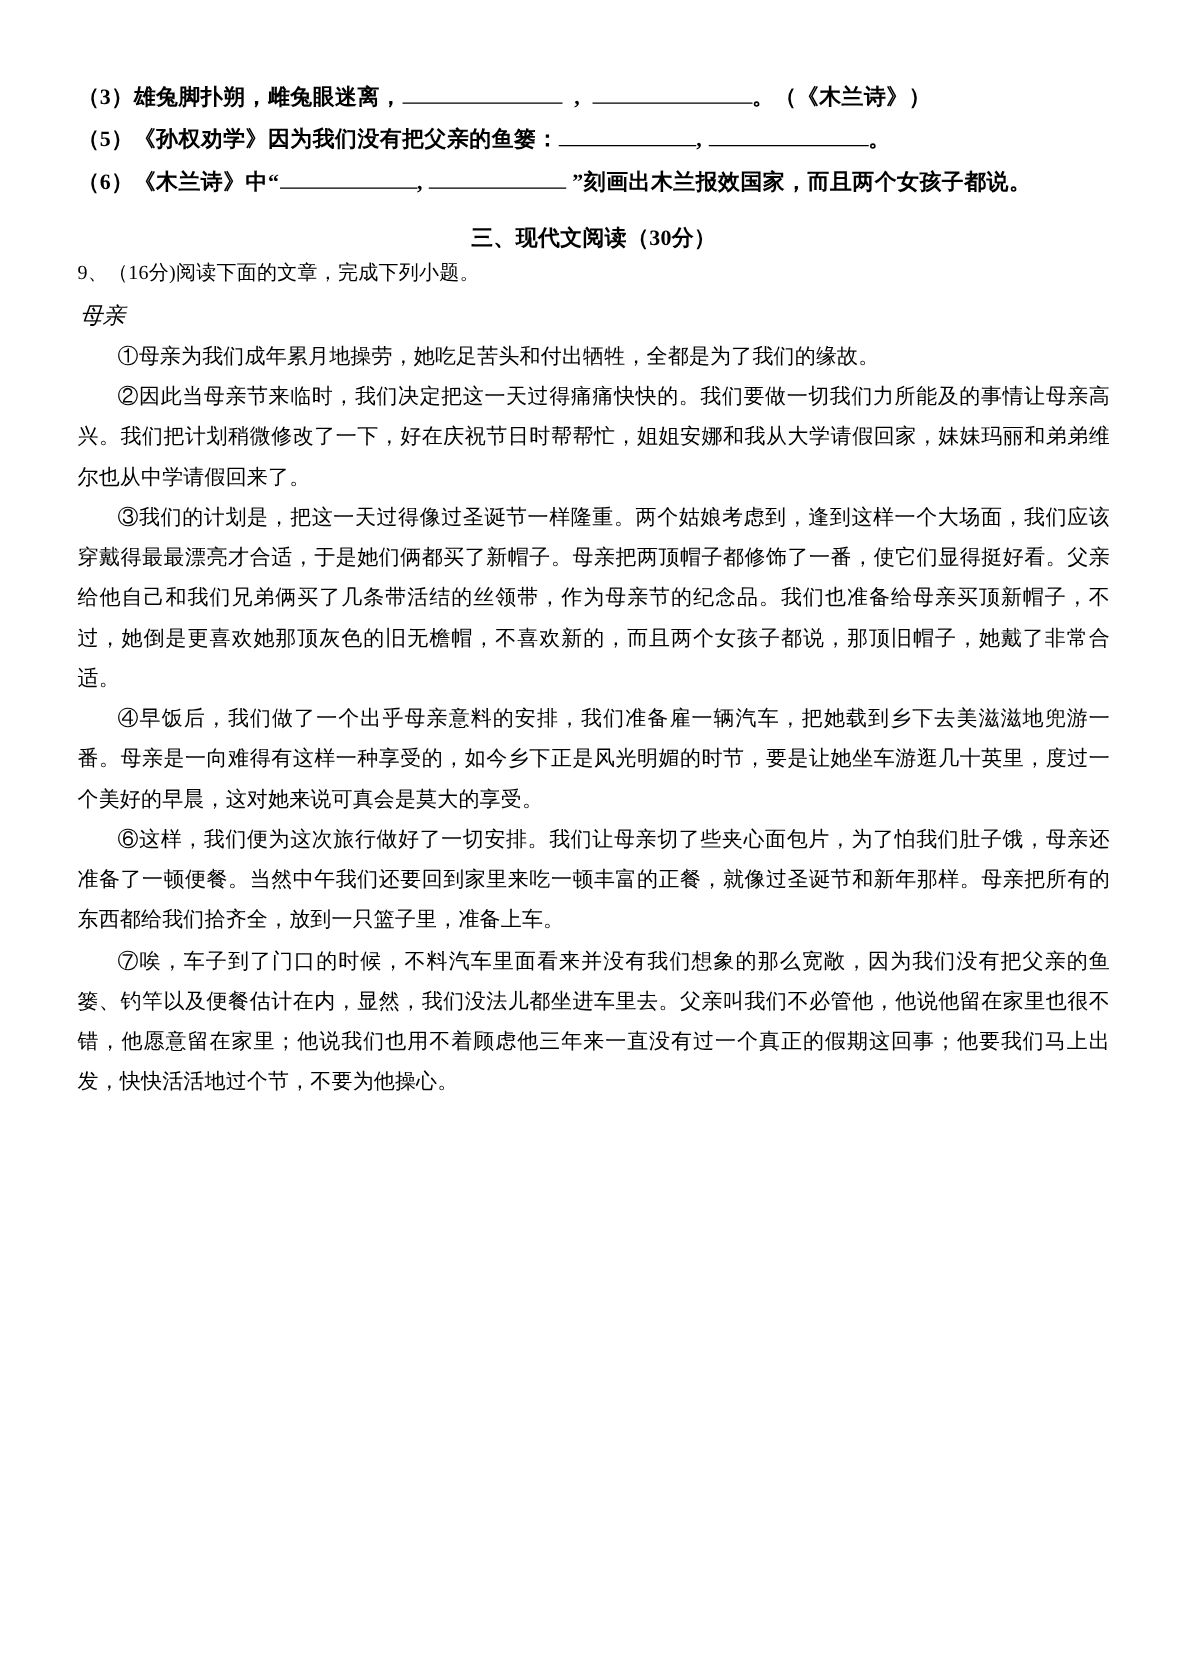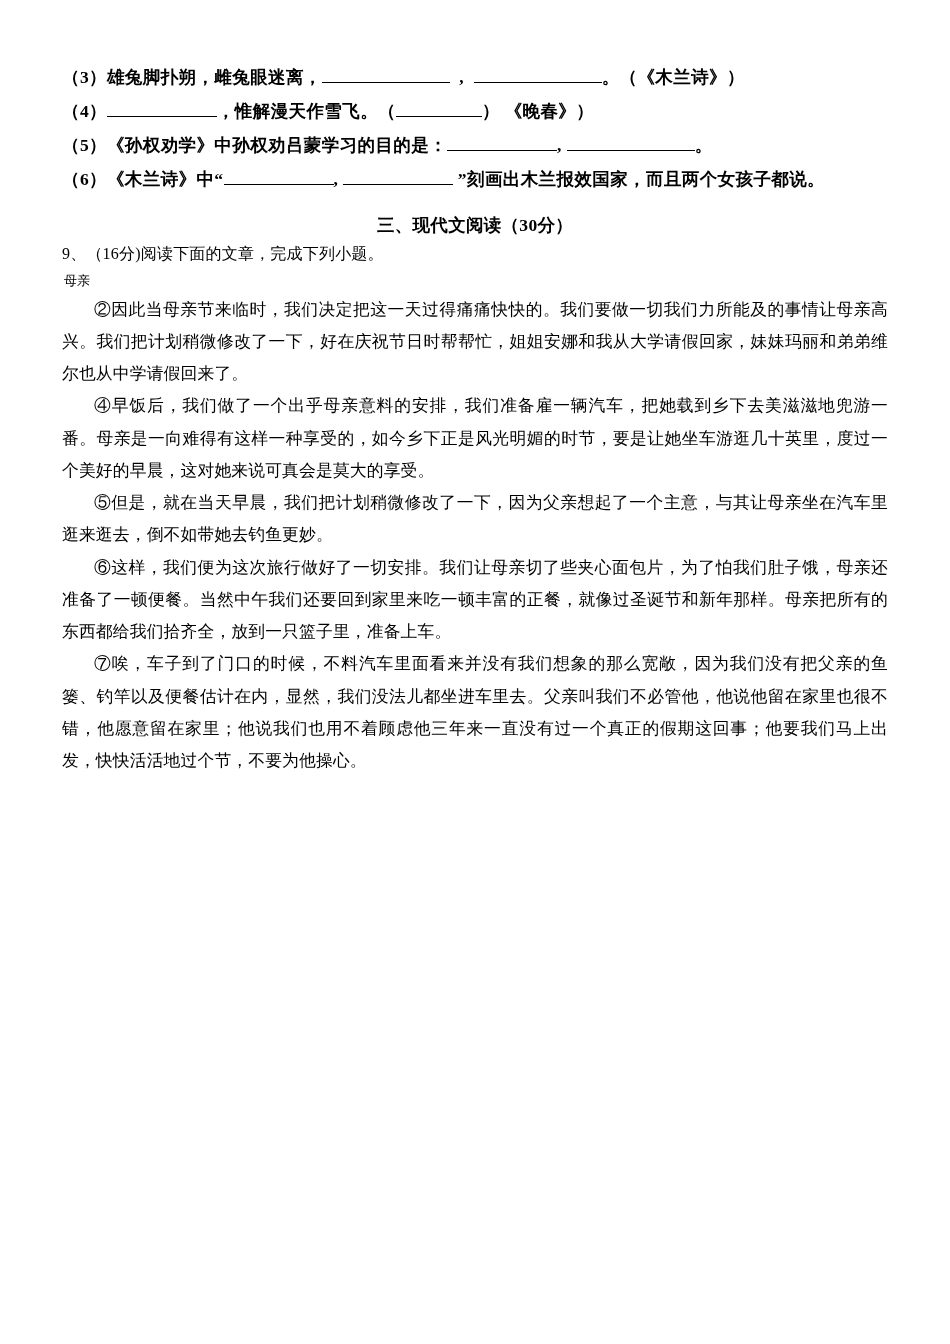--- a/index.html
+++ b/index.html
@@ -44,23 +44,24 @@
     margin-bottom: 2px;
     letter-spacing: 0.3px;
     text-align: center;
   }
   .item-line {
     font-size: 16px;
     line-height: 1.9;
     letter-spacing: 0.2px;
   }
   .title-line {
-    font-size: 13px;
+    font-size: 18px;
     line-height: 1.9;
     margin-left: 2px;
+    font-style: italic;
   }
   .author-line {
     font-size: 16.5px;
     line-height: 1.9;
     margin-left: 16px;
   }
   .para {
     font-size: 16.8px;
     line-height: 1.92;
     text-align: justify;
@@ -75,42 +76,40 @@
 <body>
 
 <div class="page">
 
   <div class="qs-wrap">
 
     <div class="q-line">
       <span>（3）</span><span>雄兔脚扑朔，雌兔眼迷离，</span><span class="fill-line blank-lg"></span>&nbsp;&nbsp;,&nbsp;&nbsp;<span class="fill-line blank-lg"></span><span>。（《木兰诗》）</span>
     </div>
 
-    <div class="q-line">
-      <span>（4）</span><span class="fill-line blank-md"></span><span>，惟解漫天作雪飞。（</span><span class="fill-line blank-sm"></span><span>）  《晚春》）</span>
-    </div>
 
     <div class="q-line">
-      <span>（5）</span><span>《孙权劝学》中孙权劝吕蒙学习的目的是：</span><span class="fill-line blank-md"></span>,&nbsp;<span class="fill-line blank-lg"></span><span>。</span>
+      <span>（5）</span><span>《孙权劝学》因为我们没有把父亲的鱼篓：</span><span class="fill-line blank-md"></span>,&nbsp;<span class="fill-line blank-lg"></span><span>。</span>
     </div>
 
     <div class="q-line">
       <span>（6）</span><span>《木兰诗》中“</span><span class="fill-line blank-md"></span>,&nbsp;<span class="fill-line blank-md"></span>&nbsp;<span>”刻画出木兰报效国家，而且两个女孩子都说。</span>
     </div>
 
   </div>
 
   <div class="section-head">三、现代文阅读（30分）</div>
 
   <div class="item-line">9、（16分)阅读下面的文章，完成下列小题。</div>
 
   <div class="title-line">母亲</div>
 
 
   <div>
+    <p class="para">①母亲为我们成年累月地操劳，她吃足苦头和付出牺牲，全都是为了我们的缘故。</p>
     <p class="para">②因此当母亲节来临时，我们决定把这一天过得痛痛快快的。我们要做一切我们力所能及的事情让母亲高兴。我们把计划稍微修改了一下，好在庆祝节日时帮帮忙，姐姐安娜和我从大学请假回家，妹妹玛丽和弟弟维尔也从中学请假回来了。</p>
+    <p class="para">③我们的计划是，把这一天过得像过圣诞节一样隆重。两个姑娘考虑到，逢到这样一个大场面，我们应该穿戴得最最漂亮才合适，于是她们俩都买了新帽子。母亲把两顶帽子都修饰了一番，使它们显得挺好看。父亲给他自己和我们兄弟俩买了几条带活结的丝领带，作为母亲节的纪念品。我们也准备给母亲买顶新帽子，不过，她倒是更喜欢她那顶灰色的旧无檐帽，不喜欢新的，而且两个女孩子都说，那顶旧帽子，她戴了非常合适。</p>
     <p class="para">④早饭后，我们做了一个出乎母亲意料的安排，我们准备雇一辆汽车，把她载到乡下去美滋滋地兜游一番。母亲是一向难得有这样一种享受的，如今乡下正是风光明媚的时节，要是让她坐车游逛几十英里，度过一个美好的早晨，这对她来说可真会是莫大的享受。</p>
-    <p class="para">⑤但是，就在当天早晨，我们把计划稍微修改了一下，因为父亲想起了一个主意，与其让母亲坐在汽车里逛来逛去，倒不如带她去钓鱼更妙。</p>
     <p class="para">⑥这样，我们便为这次旅行做好了一切安排。我们让母亲切了些夹心面包片，为了怕我们肚子饿，母亲还准备了一顿便餐。当然中午我们还要回到家里来吃一顿丰富的正餐，就像过圣诞节和新年那样。母亲把所有的东西都给我们拾齐全，放到一只篮子里，准备上车。</p>
     <p class="para">⑦唉，车子到了门口的时候，不料汽车里面看来并没有我们想象的那么宽敞，因为我们没有把父亲的鱼篓、钓竿以及便餐估计在内，显然，我们没法儿都坐进车里去。父亲叫我们不必管他，他说他留在家里也很不错，他愿意留在家里；他说我们也用不着顾虑他三年来一直没有过一个真正的假期这回事；他要我们马上出发，快快活活地过个节，不要为他操心。</p>
   </div>
 
 </div>
 
 </body></html>

